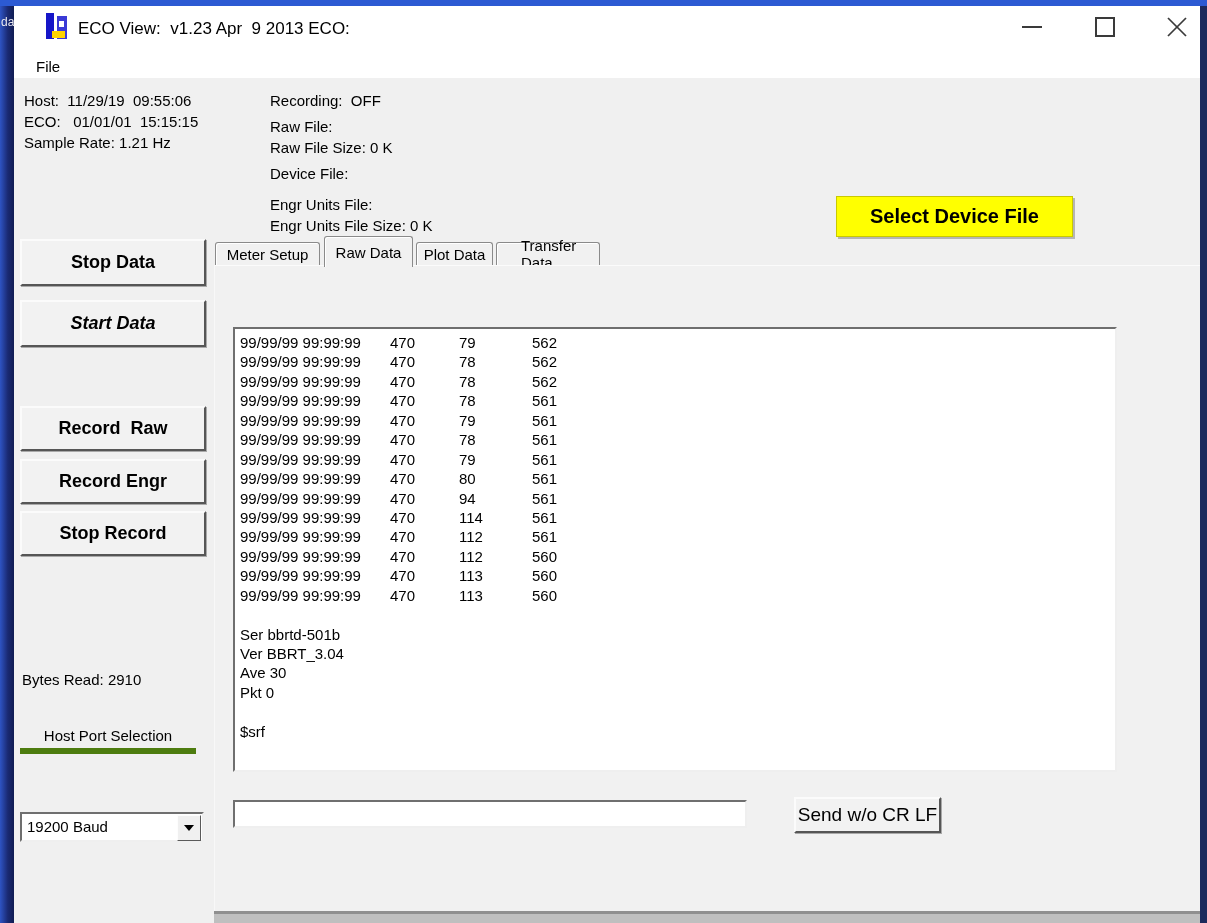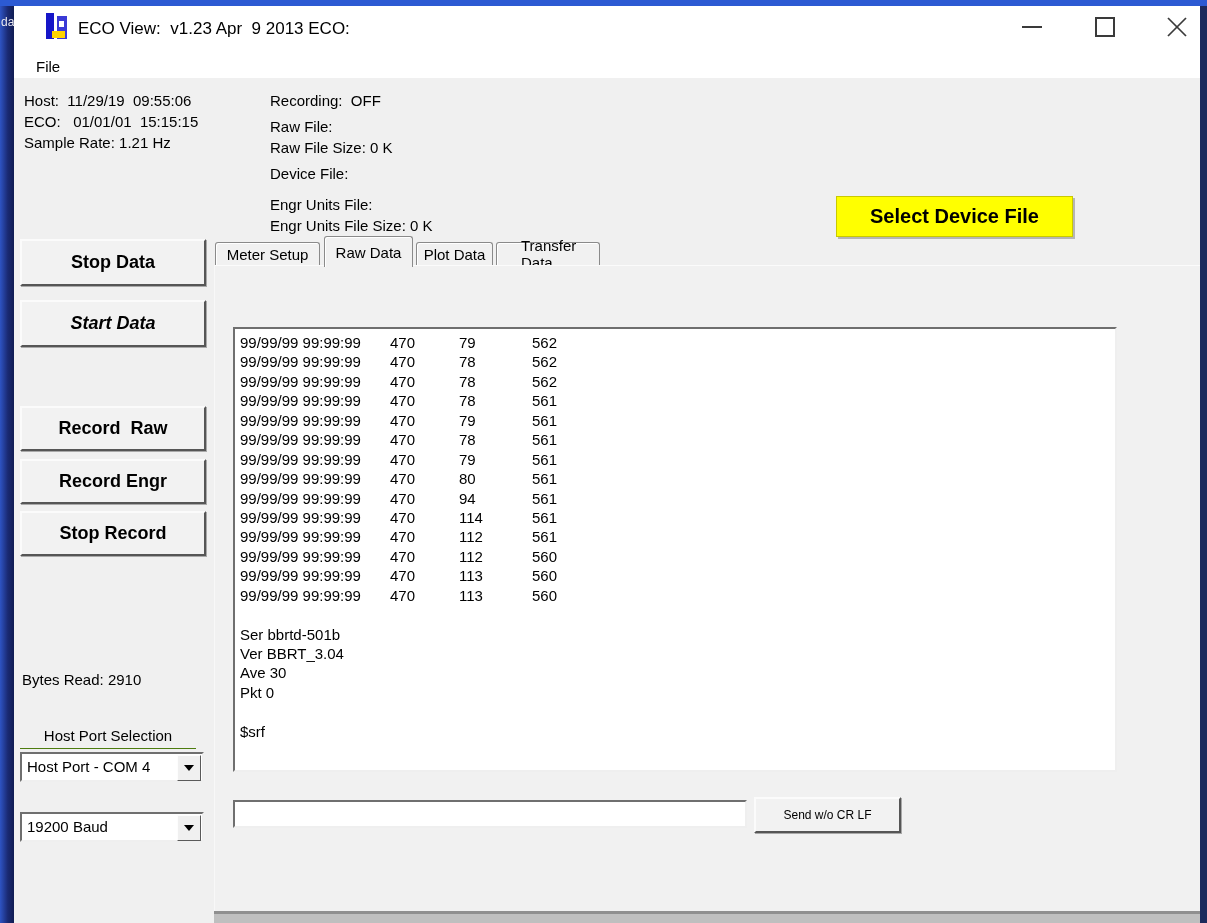--- a/index.html
+++ b/index.html
@@ -43,21 +43,21 @@
 
   
   .combo{left:20px;width:184px;height:30px;font-size:15px;}
   .combo .val{position:absolute;left:5px;top:4px;white-space:pre;}
   .combo .drop{position:absolute;right:1px;top:1px;width:22px;height:24px;background:#f0f0f0;
       border:1px solid;border-color:#fdfdfd #5a5a5a #5a5a5a #fdfdfd;
       display:flex;align-items:center;justify-content:center;}
   .combo .tri{width:0;height:0;border-left:5px solid transparent;border-right:5px solid transparent;
       border-top:6px solid #000;}
   #port-label{left:20px;top:727px;width:176px;text-align:center;font-size:15px;
-      border-bottom:1px solid #4d7c0f;padding-bottom:4px;}
+      border-bottom:6px solid #4d7c0f;padding-bottom:4px;}
 
   
   #tab-page{left:214px;top:265px;width:986px;height:646px;background:#f1f1f1;
       border-top:1px solid #fbfbfb;border-left:1px solid #f8f8f8;box-sizing:border-box;z-index:1;}
   #page-bottom-line{left:214px;top:911px;width:993px;height:3px;background:#8f8f8f;z-index:2;}
   #page-bottom-strip{left:214px;top:914px;width:993px;height:9px;background:#bfbfbf;z-index:2;}
   .tab{top:242px;height:23px;background:#f1f1f1;border:1px solid #8a8a8a;border-bottom:none;
       border-radius:3px 3px 0 0;box-shadow:inset 1px 1px 0 #fff;z-index:1;
       display:flex;align-items:center;justify-content:center;font-size:15px;box-sizing:border-box;}
   .tab.active{top:236px;height:31px;z-index:3;}
@@ -69,21 +69,21 @@
   .rdrow .c1{width:150px;}
   .rdrow .c2{width:69px;}
   .rdrow .c3{width:73px;}
   .ftr{height:19.45px;white-space:pre;}
 
   
   #cmd-wrap{left:233px;top:800px;width:514px;height:28px;z-index:2;}
   #cmd-input{position:absolute;left:2px;top:2px;width:506px;height:20px;border:none;outline:none;
       font-family:"Liberation Sans",sans-serif;font-size:15px;padding:0 0 0 2px;}
   #caret{position:absolute;left:5px;top:4px;width:1px;height:17px;background:#000;}
-  #send-btn{left:754px;top:797px;width:147px;height:36px;font-size:12px;z-index:2;}
+  #send-btn{left:794px;top:797px;width:147px;height:36px;font-size:19px;z-index:2;}
 </style>
 </head>
 <body>
 
 <div id="screen">
 
   <div class="abs" id="left-strip">
     <span class="frag">da</span>
   </div>
   <div class="abs" id="top-border"></div>
@@ -126,26 +126,20 @@
 
   <div class="abs btn3d side-btn" style="top:239px;height:47px;">Stop Data</div>
   <div class="abs btn3d side-btn" style="top:300px;height:47px;font-style:italic;">Start Data</div>
   <div class="abs btn3d side-btn" style="top:459px;height:45px;">Record Engr</div>
   <div class="abs btn3d side-btn" style="top:406px;height:45px;">Record  Raw</div>
   <div class="abs btn3d side-btn" style="top:511px;height:45px;">Stop Record</div>
 
   <div class="abs stat" style="left:22px;top:671px;">Bytes Read: 2910</div>
   <div class="abs" id="port-label">Host Port Selection</div>
 
-  <div class="abs sunken combo" style="top:752px;">
-    <span class="val">Host Port - COM 4</span>
-    <span class="drop">
-      <span class="tri"></span>
-    </span>
-  </div>
   <div class="abs sunken combo" style="top:812px;">
     <span class="val">19200 Baud</span>
     <span class="drop">
       <span class="tri"></span>
     </span>
   </div>
 
   <div class="abs tab" style="left:215px;width:105px;">Meter Setup</div>
   <div class="abs tab active" style="left:324px;width:89px;">Raw Data</div>
   <div class="abs tab" style="left:416px;width:77px;">Plot Data</div>

